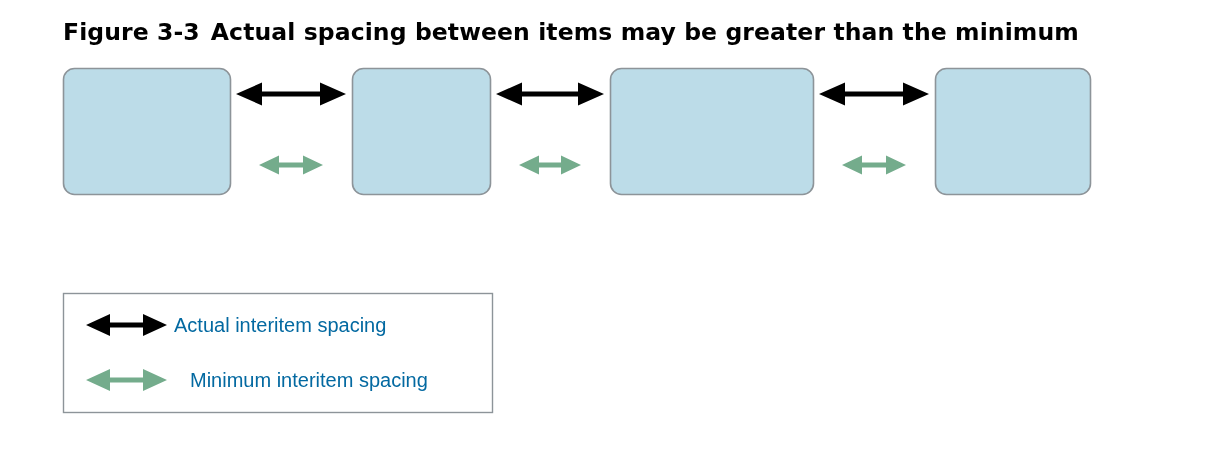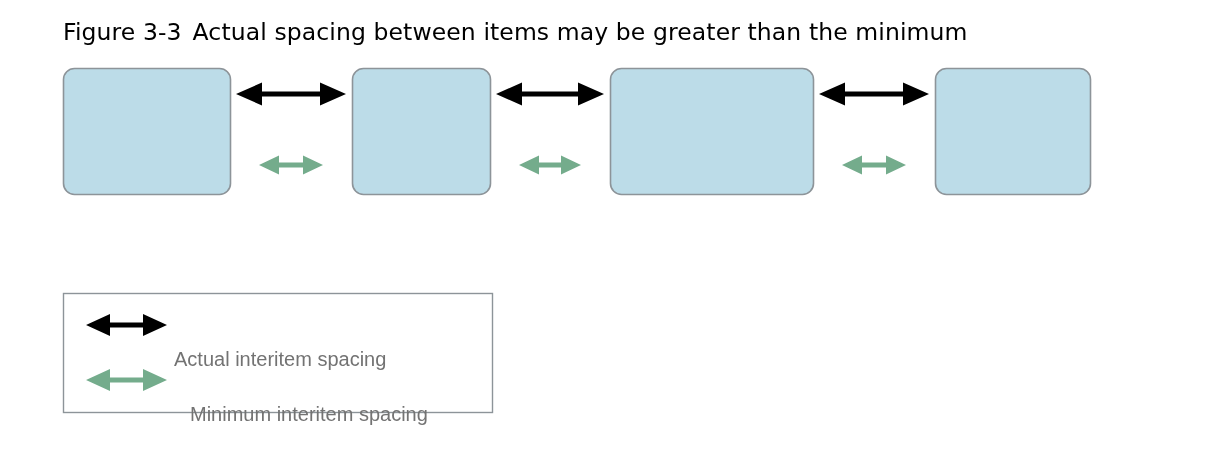--- a/index.html
+++ b/index.html
@@ -29,48 +29,47 @@
     top: 14px;
     width: 1120px;
     height: 36px;
     white-space: nowrap;
     font-size: 23.5px;
     line-height: 36px;
     color: #000000;
     letter-spacing: 0.1px;
   }
   .caption-label {
-    font-weight: normal;
+    font-weight: bold;
     font-size: 23.5px;
   }
   .caption-text {
-    font-weight: normal;
+    font-weight: bold;
     font-size: 23.5px;
   }
   .caption-gap { display: inline-block; width: 11px; }
 
   
   #diagram-svg {
     position: absolute;
     left: 0;
     top: 0;
     width: 1228px;
     height: 464px;
     display: block;
   }
 
   
   .legend-label {
     position: absolute;
     font-family: "Liberation Sans", sans-serif;
     font-size: 20px;
     line-height: 20px;
-    color: #737373;
+    color: #0369a1;
     white-space: nowrap;
-    margin-top: 34px;
   }
   #legend-label-actual  { left: 174px; top: 315px; }
   #legend-label-minimum { left: 190px; top: 370px; }
 </style>
 </head>
 <body>
 
 <div id="figure-root">
 
   <div class="caption">

